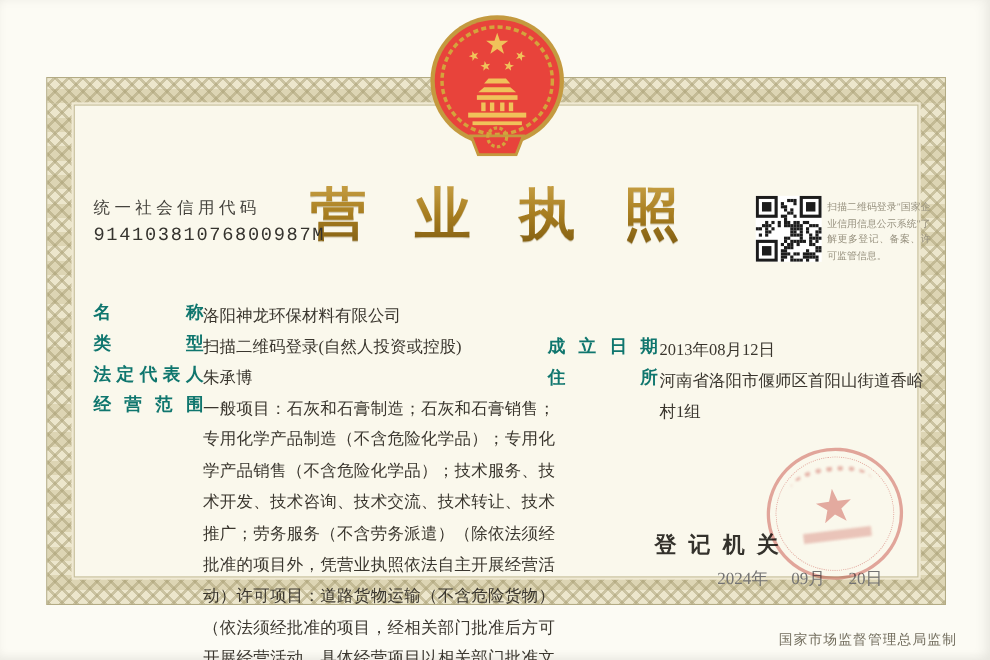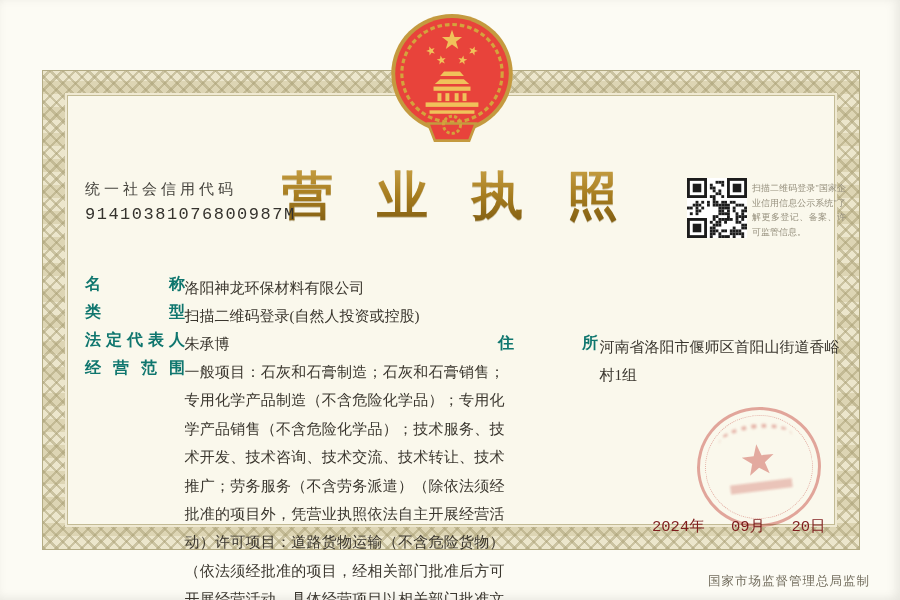--- a/index.html
+++ b/index.html
@@ -34,22 +34,22 @@
   .qr-caption{position:absolute;left:752px;top:181px;width:94px;font-size:9px;
       line-height:14.5px;color:#97917f;font-family:"Liberation Serif",serif;text-align:justify;}
   
   .row{position:absolute;}
   .flabel{display:inline-block;width:100px;font-size:16px;font-weight:bold;color:#0f766e;
       text-align:justify;text-align-last:justify;vertical-align:top;letter-spacing:0;}
   .fvalue{display:inline-block;font-family:"Liberation Serif",serif;font-size:15px;
       color:#3a362e;vertical-align:top;line-height:28.4px;}
   .reg-label{position:absolute;left:595px;top:482px;font-size:20px;font-weight:bold;
       letter-spacing:11px;color:#34322c;}
-  .reg-date{position:absolute;left:652px;top:516px;font-family:Liberation Mono, monospace;
-      font-size:15.5px;color:#7f1d1d;word-spacing:17px;}
+  .reg-date{position:absolute;left:652px;top:516px;font-family:Liberation Serif, serif;
+      font-size:15.5px;color:#737373;word-spacing:17px;}
   
   .seal{position:absolute;left:697px;top:407px;width:118px;height:114px;
       border:3px solid rgba(203,78,72,.48);border-radius:50%;transform:rotate(-7deg);
       mix-blend-mode:multiply;}
   .seal::before{content:"";position:absolute;inset:5px;border:1px dotted rgba(203,78,72,.42);
       border-radius:50%;}
   .seal svg{position:absolute;left:38px;top:30px;}
   .seal-banner{position:absolute;left:28px;top:72px;width:62px;height:9px;
       background:rgba(203,78,72,.30);filter:blur(1.2px);}
   .seal-arc{position:absolute;left:22px;top:14px;width:74px;height:26px;
@@ -244,25 +244,30 @@
   </div>
   <div class="row" style="left:85px;top:330px;">
     <span class="flabel">法定代表人</span>
     <span class="fvalue" style="margin-left:-5px;width:318px;">朱承博</span>
   </div>
   <div class="row" style="left:85px;top:358px;">
     <span class="flabel">经营范围</span>
     <span class="fvalue" style="margin-left:-5px;width:320px;text-align:justify;">一般项目：石灰和石膏制造；石灰和石膏销售；专用化学产品制造（不含危险化学品）；专用化学产品销售（不含危险化学品）；技术服务、技术开发、技术咨询、技术交流、技术转让、技术推广；劳务服务（不含劳务派遣）（除依法须经批准的项目外，凭营业执照依法自主开展经营活动）许可项目：道路货物运输（不含危险货物）（依法须经批准的项目，经相关部门批准后方可开展经营活动，具体经营项目以相关部门批准文件或许可证件为准）</span>
   </div>
 
+  <div class="row" style="left:498px;top:305px;">
+    <span class="flabel">成立日期</span>
+    <span class="fvalue" style="margin-left:-3px;width:250px;">2013年08月12日</span>
+  </div>
   <div class="row" style="left:498px;top:333px;">
     <span class="flabel">住所</span>
     <span class="fvalue" style="margin-left:-3px;width:250px;">河南省洛阳市偃师区首阳山街道香峪村1组</span>
   </div>
 
+  <div class="reg-label">登记机关</div>
   <div class="reg-date">2024年 09月 20日</div>
 
   <div class="seal">
     <div class="seal-arc"></div>
     <svg width="42" height="42" viewBox="-10 -10 20 20">
       <polygon points="0,-8 1.88,-2.59 7.61,-2.47 3.04,0.99 4.7,6.47 0,3.2 -4.7,6.47 -3.04,0.99 -7.61,-2.47 -1.88,-2.59" fill="rgba(203,78,72,.45)"></polygon>
     </svg>
     <div class="seal-banner"></div>
   </div>
 

